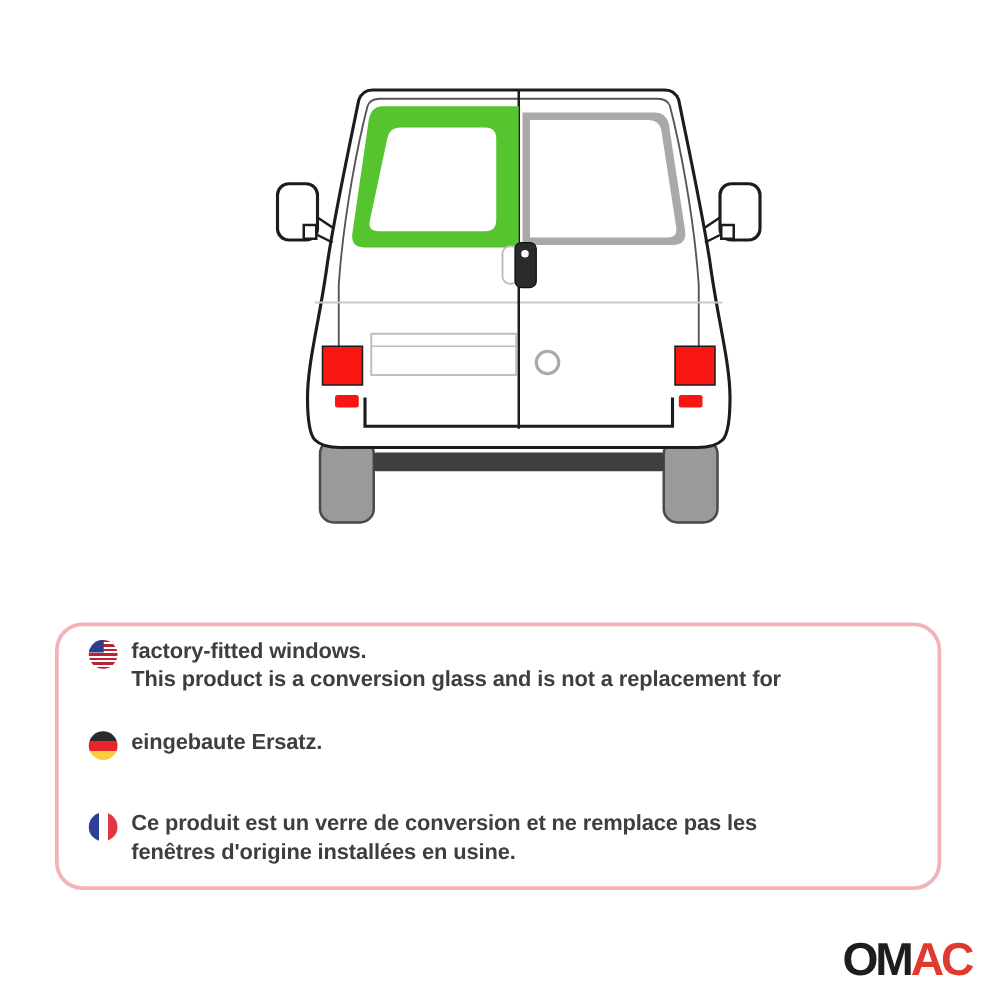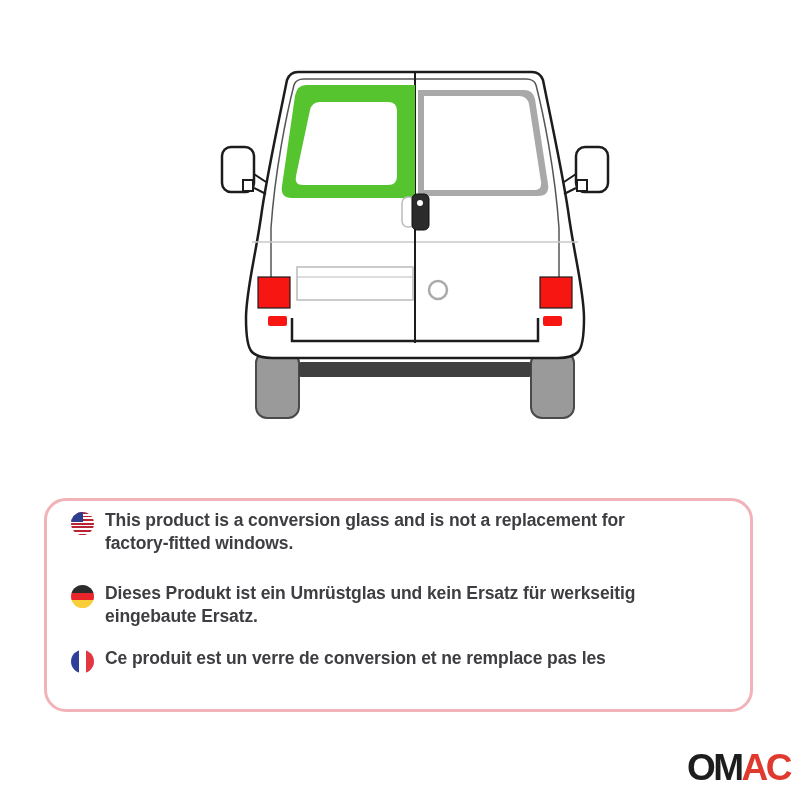--- a/index.html
+++ b/index.html
@@ -14,21 +14,21 @@
   .notice-row.r2{top:146px;justify-content:flex-end;}
   .flag{width:23px;height:23px;border-radius:50%;flex:0 0 23px;position:relative;
         overflow:hidden;margin-top:3px;}
   .flag-us{background:repeating-linear-gradient(180deg,#b82434 0 1.8px,#ffffff 1.8px 3.6px);}
   .flag-us::after{content:"";position:absolute;left:0;top:0;width:12px;height:10px;background:#2e3e8e;}
   .flag-de{background:linear-gradient(180deg,#2b2b2b 0 34%,#e8252b 34% 67%,#f8cf3a 67% 100%);}
   .flag-fr{background:linear-gradient(90deg,#2f3f97 0 34%,#ffffff 34% 66%,#e23643 66% 100%);}
   .notice-text{margin-left:11px;font-size:17.5px;line-height:23px;font-weight:700;
                color:#3e3e42;letter-spacing:-0.1px;white-space:nowrap;}
   .notice-text span{display:block;}
-  .brand-logo{position:absolute;top:748px;right:10px;font-weight:900;font-size:37px;
+  .brand-logo{position:absolute;top:748px;right:23px;font-weight:900;font-size:37px;
               letter-spacing:-2.5px;line-height:40px;}
 </style>
 </head>
 <body>
 
 <div class="stage">
 
   <svg class="van-svg" width="800" height="480" viewBox="0 0 800 480">
 
     <g>
@@ -107,37 +107,37 @@
       <rect x="577" y="180" width="10" height="11" fill="#ffffff" stroke="#1c1c1c" stroke-width="2"></rect>
       <path d="M 576 174 L 564 182 M 576 188 L 564 194" stroke="#1c1c1c" stroke-width="2" fill="none"></path>
     </g>
   </svg>
 
   <div class="notice-box" style="border-color: rgb(242, 179, 184);">
 
     <div class="notice-row r0">
       <div class="flag flag-us"></div>
       <div class="notice-text" style="color: rgb(62, 62, 66);">
+        <span>factory-fitted windows.</span>
         <span>This product is a conversion glass and is not a replacement for</span>
-        <span>factory-fitted windows.</span>
       </div>
     </div>
 
     <div class="notice-row r1">
       <div class="flag flag-de"></div>
       <div class="notice-text" style="color: rgb(62, 62, 66);">
-        <span>Dieses Produkt ist ein Umrüstglas und kein Ersatz für werkseitig</span>
         <span>eingebaute Ersatz.</span>
       </div>
     </div>
 
     <div class="notice-row r2">
       <div class="flag flag-fr"></div>
       <div class="notice-text" style="color: rgb(62, 62, 66);">
         <span>Ce produit est un verre de conversion et ne remplace pas les</span>
+        <span>fenêtres d'origine installées en usine.</span>
       </div>
     </div>
   </div>
 
   <div class="brand-logo">
     <span style="color: rgb(29, 29, 29);">OM</span><span style="color: rgb(224, 58, 47);">AC</span>
   </div>
 
 </div>
 

